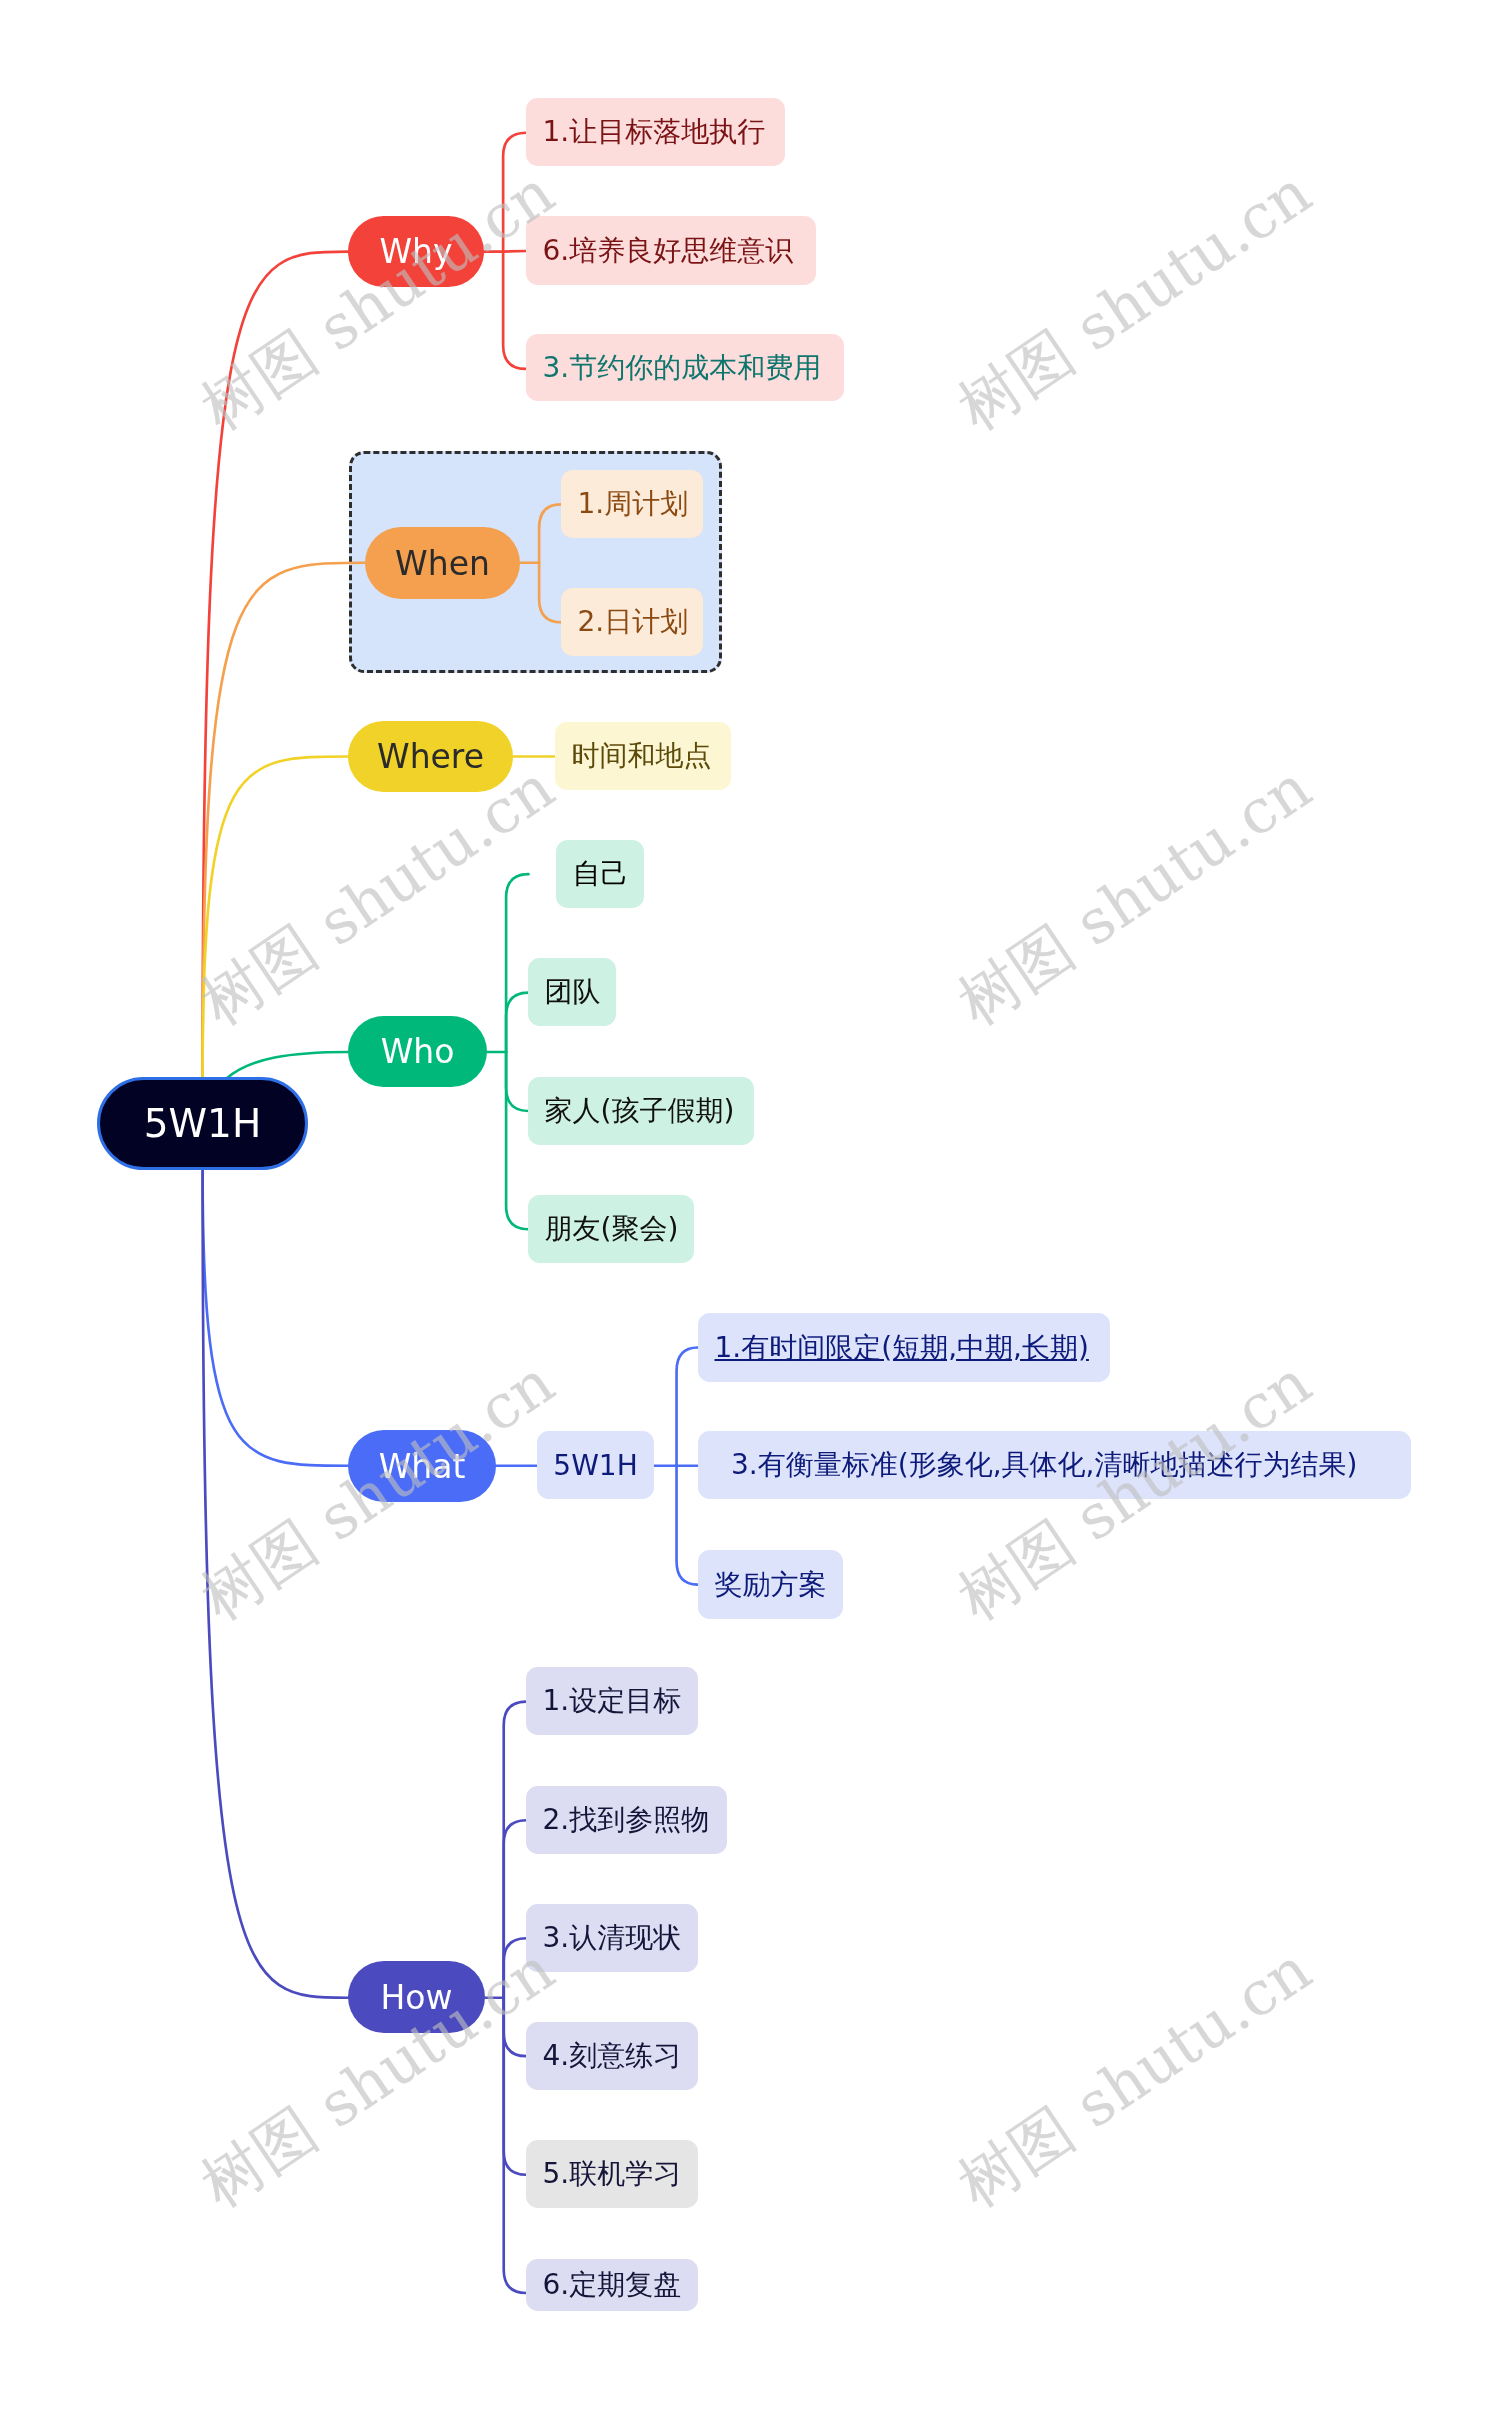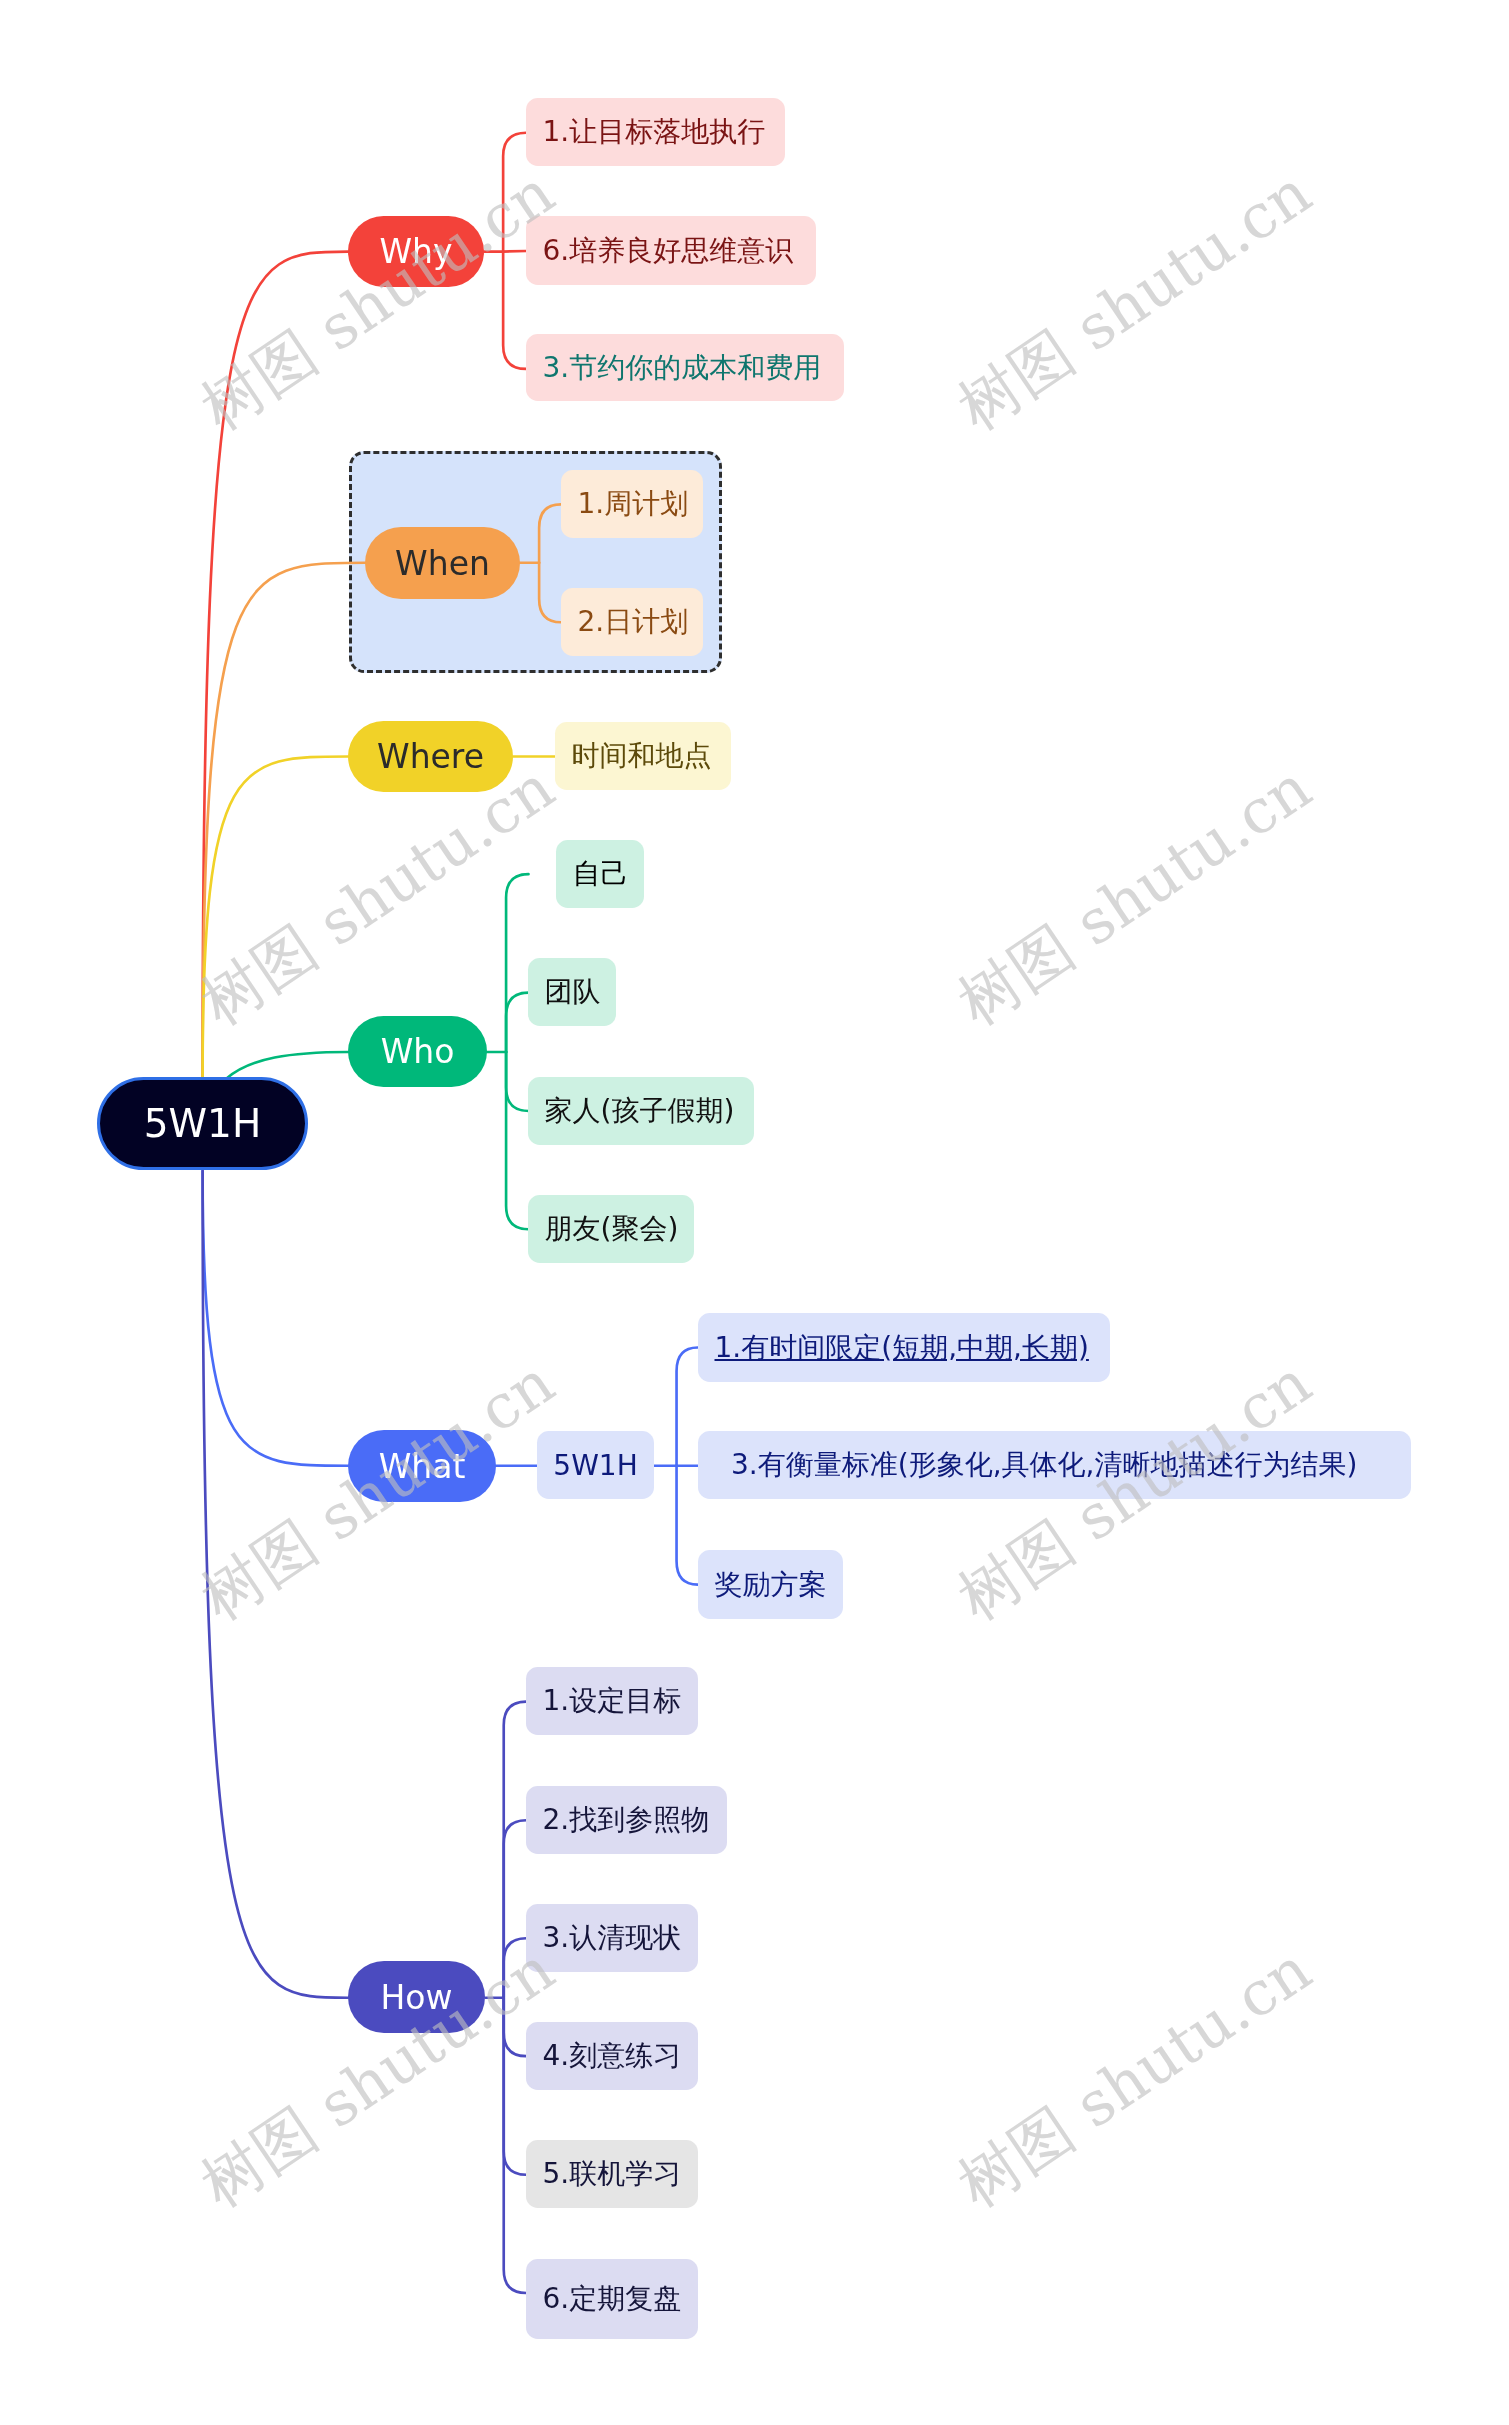--- a/index.html
+++ b/index.html
@@ -83,21 +83,21 @@
   <div class="node leaf" id="n-what-0" style="left: 698px; top: 1313px; width: 412px; height: 69px; background: rgb(220, 227, 251); color: rgb(13, 26, 122); text-decoration: underline;">1.有时间限定(短期,中期,长期)</div>
   <div class="node leaf" id="n-what-1" style="left: 698px; top: 1431px; width: 713px; height: 68px; padding-left: 33px; background: rgb(220, 227, 251); color: rgb(13, 26, 122);">3.有衡量标准(形象化,具体化,清晰地描述行为结果)</div>
   <div class="node leaf" id="n-what-2" style="left: 698px; top: 1550px; width: 145px; height: 69px; background: rgb(220, 227, 251); color: rgb(13, 26, 122);">奖励方案</div>
 
   <div class="node main" id="n-how" style="left: 348px; top: 1961px; width: 137px; height: 72px; background: rgb(75, 75, 191); color: rgb(255, 255, 255);">How</div>
   <div class="node leaf" id="n-how-0" style="left: 526px; top: 1667px; width: 172px; height: 68px; background: rgb(220, 220, 242); color: rgb(21, 21, 58);">1.设定目标</div>
   <div class="node leaf" id="n-how-1" style="left: 526px; top: 1786px; width: 201px; height: 68px; background: rgb(220, 220, 242); color: rgb(21, 21, 58);">2.找到参照物</div>
   <div class="node leaf" id="n-how-2" style="left: 526px; top: 1904px; width: 172px; height: 68px; background: rgb(220, 220, 242); color: rgb(21, 21, 58);">3.认清现状</div>
   <div class="node leaf" id="n-how-3" style="left: 526px; top: 2022px; width: 172px; height: 68px; background: rgb(220, 220, 242); color: rgb(21, 21, 58);">4.刻意练习</div>
   <div class="node leaf" id="n-how-4" style="left: 526px; top: 2140px; width: 172px; height: 68px; background: #e5e5e5; color: rgb(21, 21, 58);">5.联机学习</div>
-  <div class="node leaf" id="n-how-5" style="left: 526px; top: 2259px; width: 172px; height: 80px; background: rgb(220, 220, 242); color: rgb(21, 21, 58);">6.定期复盘</div>
+  <div class="node leaf" id="n-how-5" style="left: 526px; top: 2259px; width: 172px; height: 52px; background: rgb(220, 220, 242); color: rgb(21, 21, 58);">6.定期复盘</div>
 
   <div class="watermark" style="left: 174px; top: 260px; transform: rotate(-34deg);">树图 shutu.cn</div>
   <div class="watermark" style="left: 931px; top: 260px; transform: rotate(-34deg);">树图 shutu.cn</div>
   <div class="watermark" style="left: 174px; top: 855px; transform: rotate(-34deg);">树图 shutu.cn</div>
   <div class="watermark" style="left: 931px; top: 855px; transform: rotate(-34deg);">树图 shutu.cn</div>
   <div class="watermark" style="left: 174px; top: 1450px; transform: rotate(-34deg);">树图 shutu.cn</div>
   <div class="watermark" style="left: 931px; top: 1450px; transform: rotate(-34deg);">树图 shutu.cn</div>
   <div class="watermark" style="left: 174px; top: 2037px; transform: rotate(-34deg);">树图 shutu.cn</div>
   <div class="watermark" style="left: 931px; top: 2037px; transform: rotate(-34deg);">树图 shutu.cn</div>
 </div>

